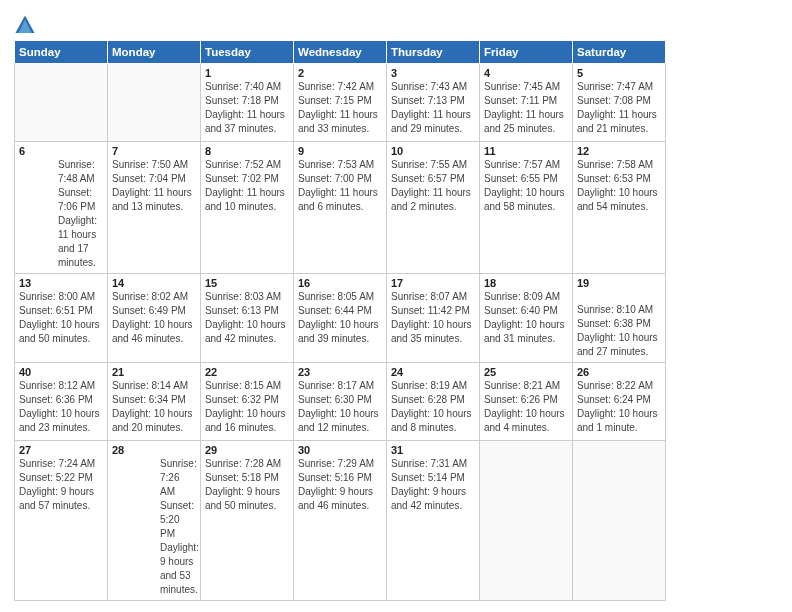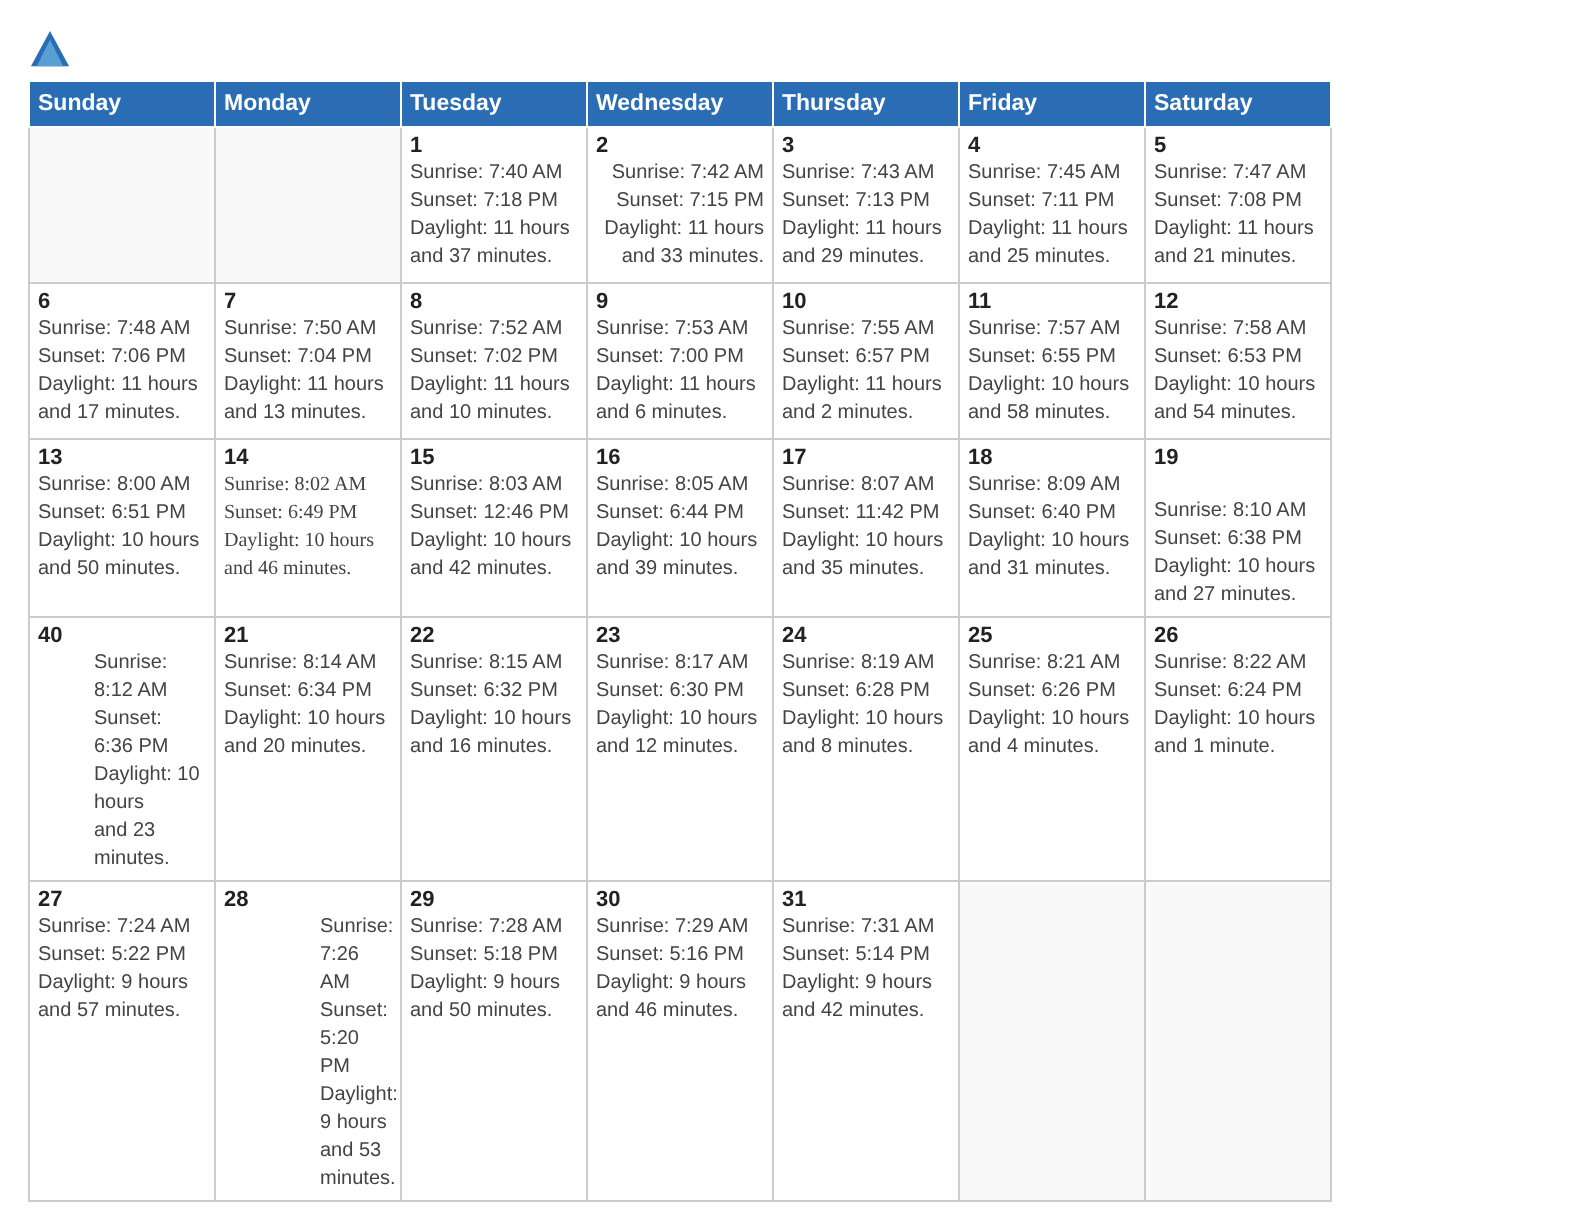--- a/index.html
+++ b/index.html
@@ -136,21 +136,21 @@
           <td class="empty-cell"></td>
           <td>
             <span class="day-number">1</span>
             <div class="day-info" style="white-space: pre-line;">Sunrise: 7:40 AM
 Sunset: 7:18 PM
 Daylight: 11 hours
 and 37 minutes.</div>
           </td>
           <td>
             <span class="day-number">2</span>
-            <div class="day-info" style="white-space: pre-line; text-align: right;">Sunrise: 7:42 AM
+            <div class="day-info" style="white-space: pre-line;">Sunrise: 7:42 AM
 Sunset: 7:15 PM
 Daylight: 11 hours
 and 33 minutes.</div>
           </td>
           <td>
             <span class="day-number">3</span>
             <div class="day-info" style="white-space: pre-line;">Sunrise: 7:43 AM
 Sunset: 7:13 PM
 Daylight: 11 hours
 and 29 minutes.</div>
@@ -166,21 +166,21 @@
             <span class="day-number">5</span>
             <div class="day-info" style="white-space: pre-line;">Sunrise: 7:47 AM
 Sunset: 7:08 PM
 Daylight: 11 hours
 and 21 minutes.</div>
           </td>
         </tr>
         <tr>
           <td>
             <span class="day-number">6</span>
-            <div class="day-info" style="white-space: pre-line;">Sunrise: 7:48 AM
+            <div class="day-info" style="white-space: pre-line; margin-left: 39px;">Sunrise: 7:48 AM
 Sunset: 7:06 PM
 Daylight: 11 hours
 and 17 minutes.</div>
           </td>
           <td>
             <span class="day-number">7</span>
             <div class="day-info" style="white-space: pre-line;">Sunrise: 7:50 AM
 Sunset: 7:04 PM
 Daylight: 11 hours
 and 13 minutes.</div>
@@ -224,29 +224,29 @@
         <tr>
           <td>
             <span class="day-number">13</span>
             <div class="day-info" style="white-space: pre-line;">Sunrise: 8:00 AM
 Sunset: 6:51 PM
 Daylight: 10 hours
 and 50 minutes.</div>
           </td>
           <td>
             <span class="day-number">14</span>
-            <div class="day-info" style="white-space: pre-line; font-family: Liberation Serif, serif;">Sunrise: 8:02 AM
+            <div class="day-info" style="white-space: pre-line;">Sunrise: 8:02 AM
 Sunset: 6:49 PM
 Daylight: 10 hours
 and 46 minutes.</div>
           </td>
           <td>
             <span class="day-number">15</span>
             <div class="day-info" style="white-space: pre-line;">Sunrise: 8:03 AM
-Sunset: 12:46 PM
+Sunset: 6:13 PM
 Daylight: 10 hours
 and 42 minutes.</div>
           </td>
           <td>
             <span class="day-number">16</span>
             <div class="day-info" style="white-space: pre-line;">Sunrise: 8:05 AM
 Sunset: 6:44 PM
 Daylight: 10 hours
 and 39 minutes.</div>
           </td>
@@ -268,21 +268,21 @@
             <span class="day-number">19</span>
             <div class="day-info" style="white-space: pre-line; margin-top: 14px;">Sunrise: 8:10 AM
 Sunset: 6:38 PM
 Daylight: 10 hours
 and 27 minutes.</div>
           </td>
         </tr>
         <tr>
           <td>
             <span class="day-number">40</span>
-            <div class="day-info" style="white-space: pre-line; margin-left: 28px;">Sunrise: 8:12 AM
+            <div class="day-info" style="white-space: pre-line;">Sunrise: 8:12 AM
 Sunset: 6:36 PM
 Daylight: 10 hours
 and 23 minutes.</div>
           </td>
           <td>
             <span class="day-number">21</span>
             <div class="day-info" style="white-space: pre-line;">Sunrise: 8:14 AM
 Sunset: 6:34 PM
 Daylight: 10 hours
 and 20 minutes.</div>

